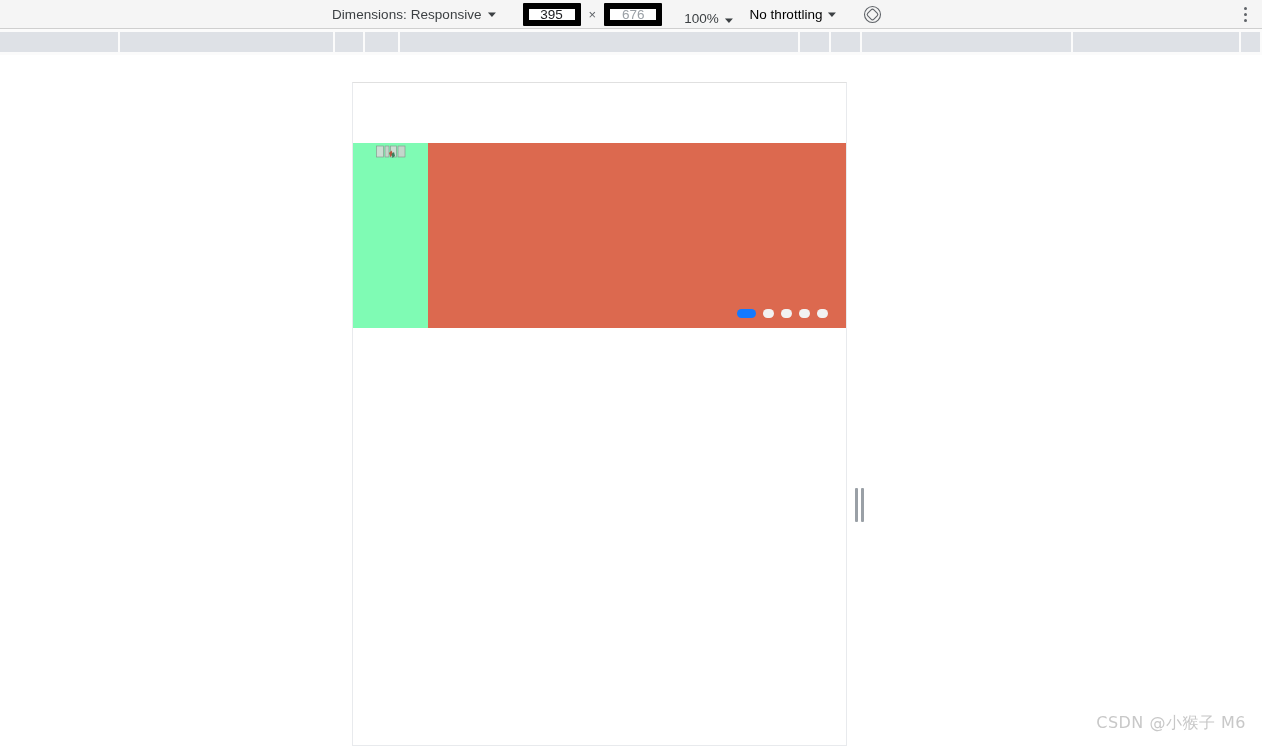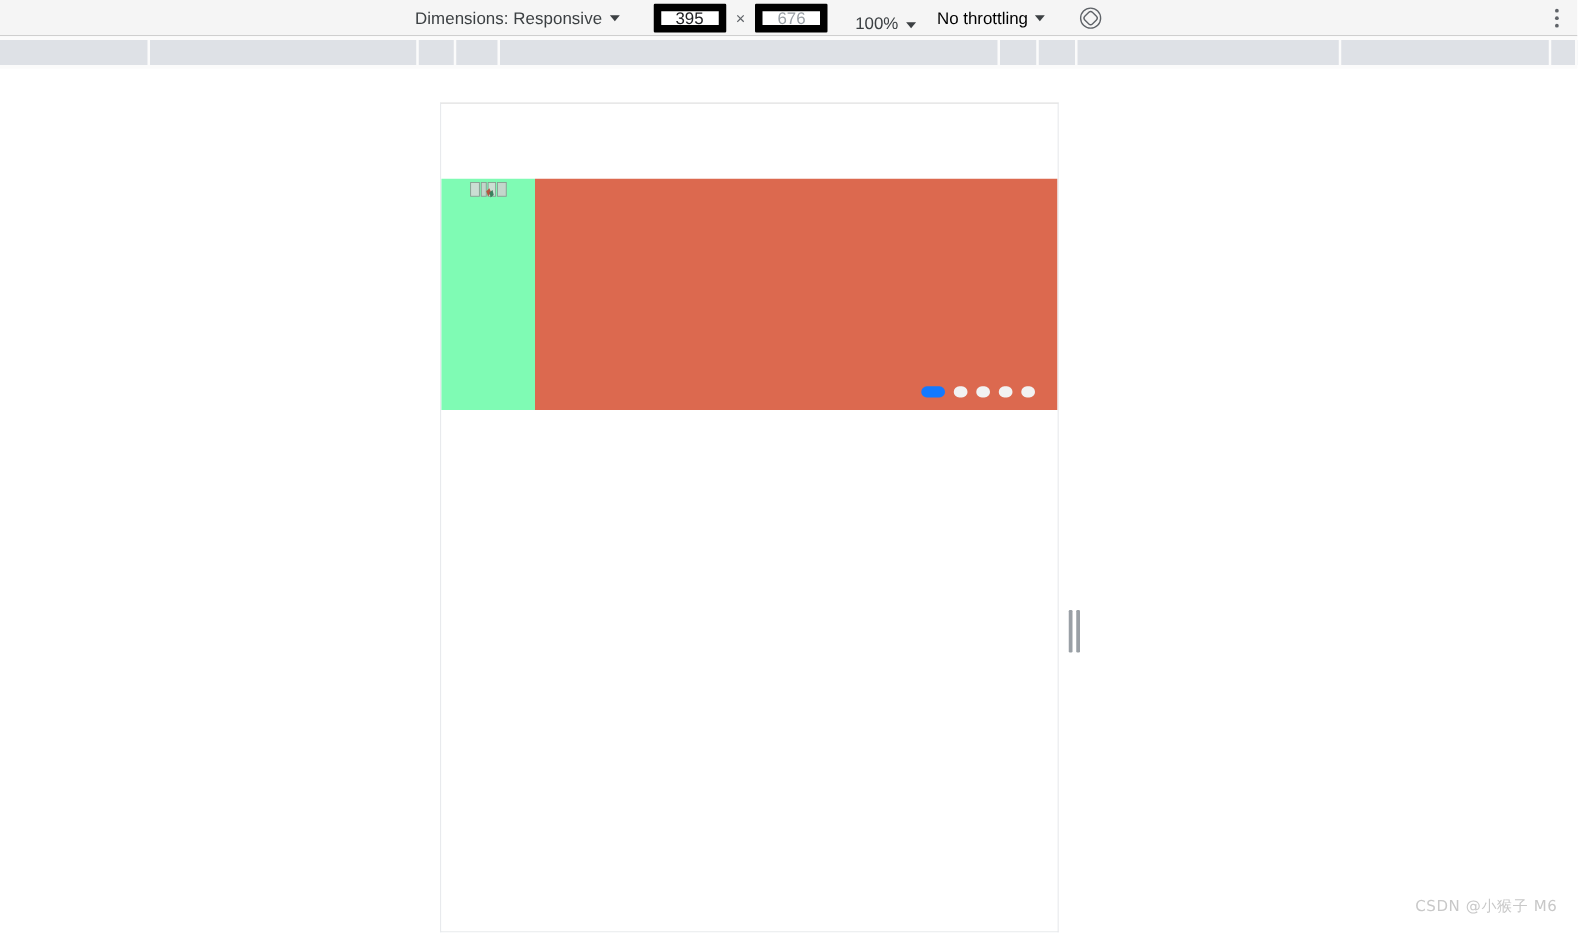--- a/index.html
+++ b/index.html
@@ -281,21 +281,21 @@
     height: 34px;
     background: #9aa0a6;
     border-radius: 1px;
   }
 
   
   .watermark {
     position: absolute;
     right: 16px;
     bottom: 12px;
-    font-size: 12px;
+    font-size: 16px;
     color: #c8c8c8;
     letter-spacing: 0.5px;
     font-family: "DejaVu Sans", "Liberation Sans", sans-serif;
     user-select: none;
   }
 </style>
 </head>
 <body>
 
 <div id="app">

